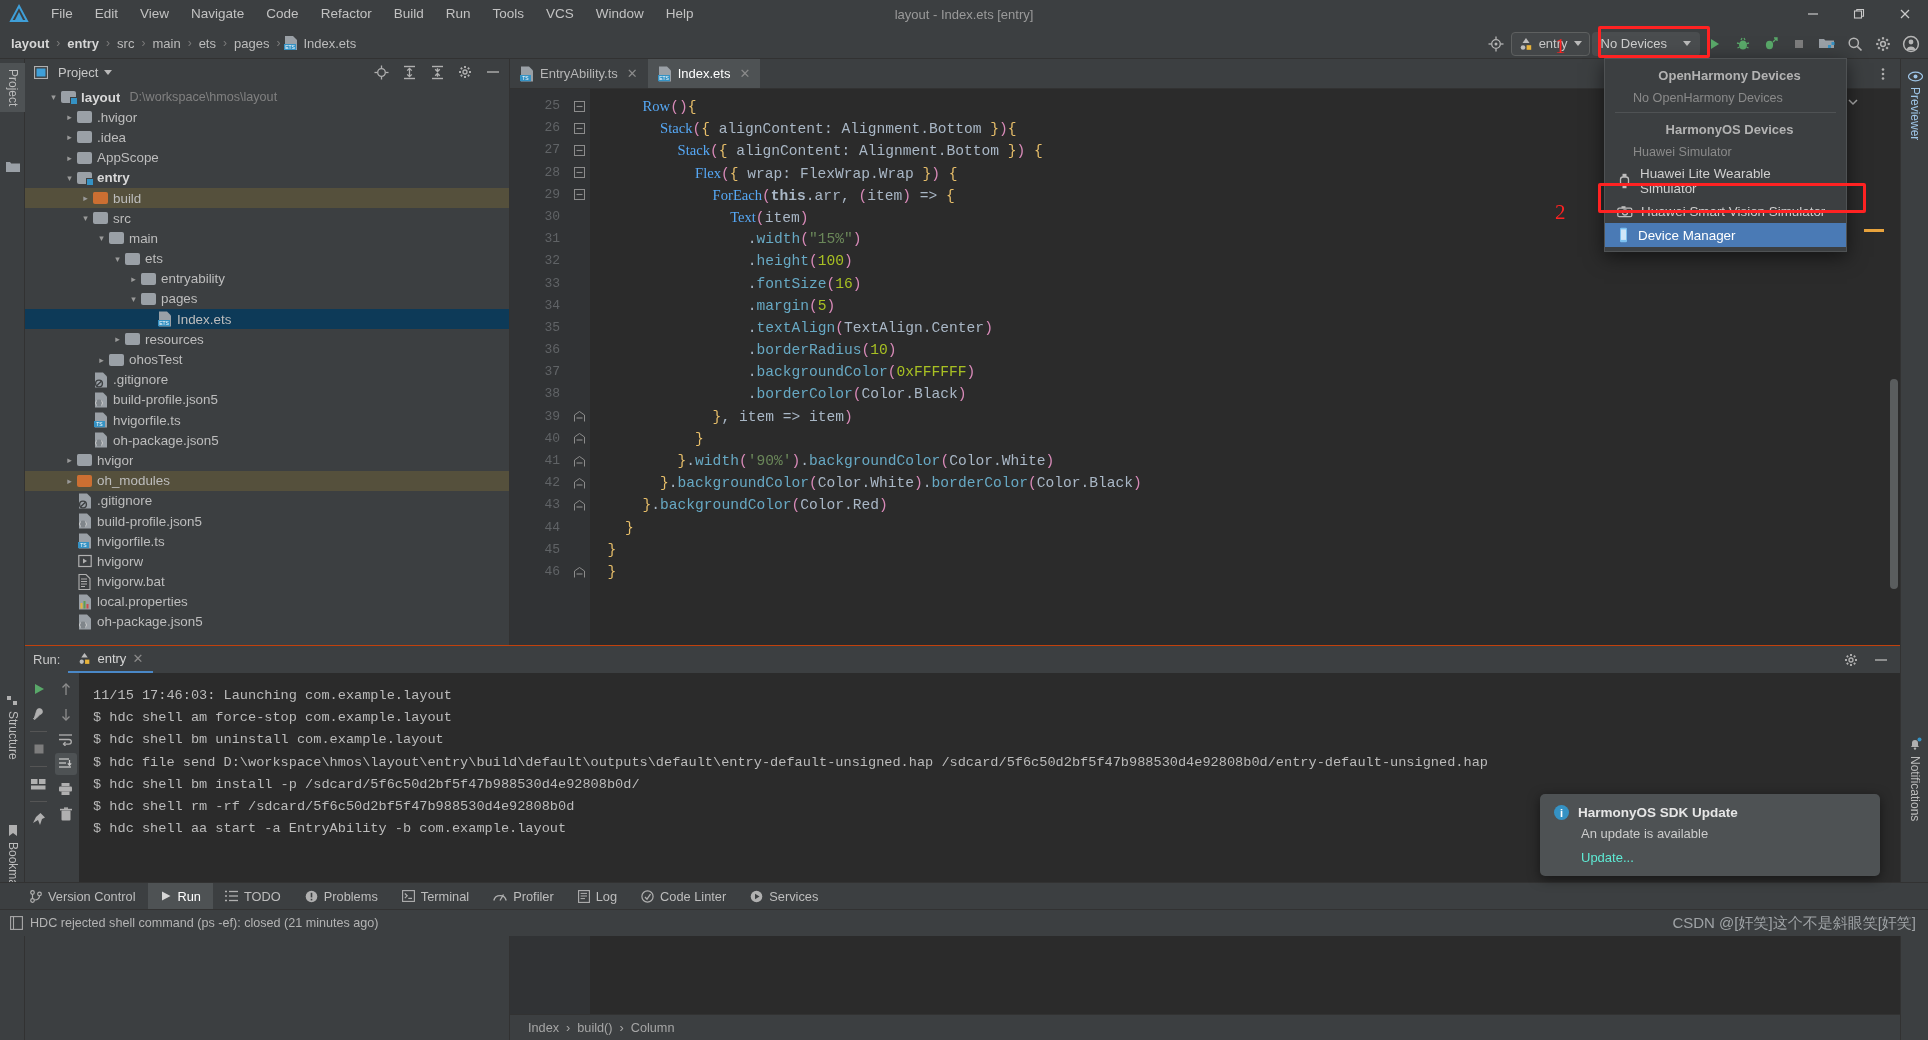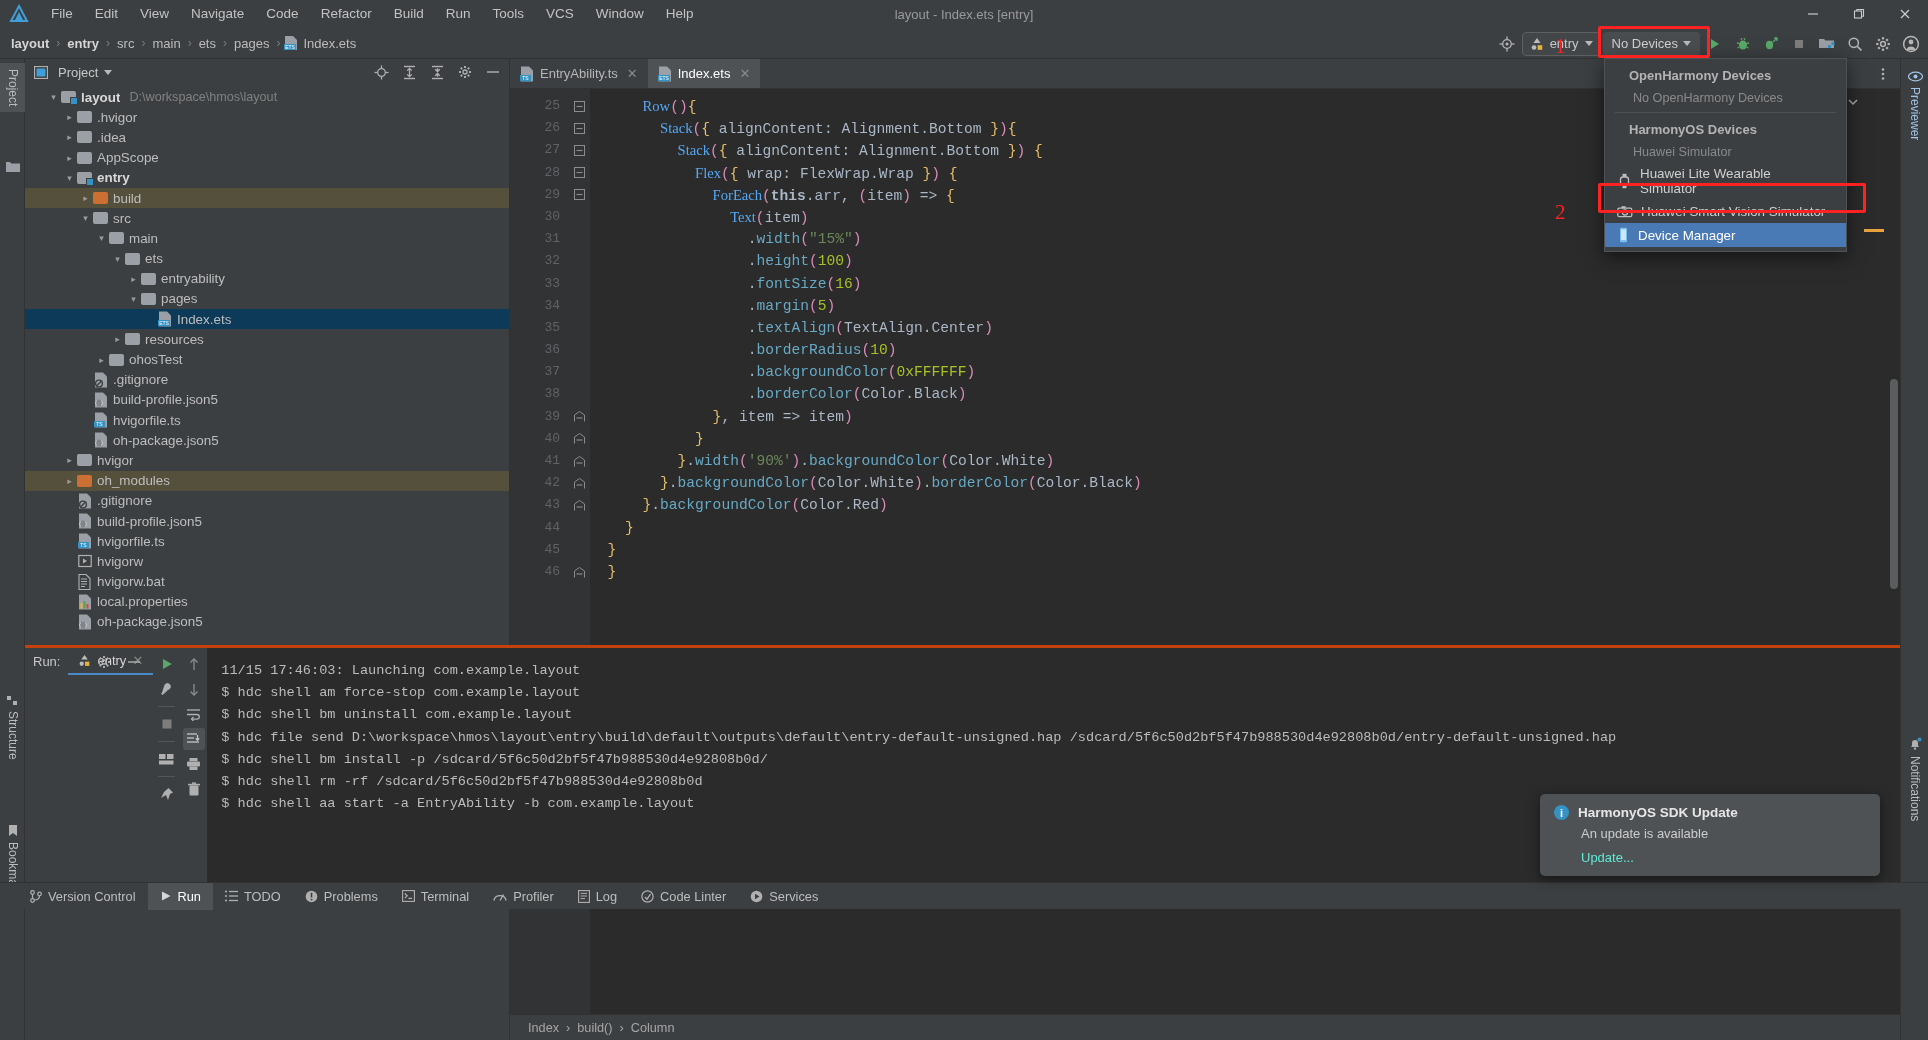--- a/index.html
+++ b/index.html
@@ -34,21 +34,21 @@
   .crumb-sep{color:#7a7a7a;padding:0 4px;font-size:12px;}
   .crumb-file{display:flex;align-items:center;gap:5px;color:#bcbcbc;}
 
   .tb-right{position:absolute;right:4px;top:0;height:31px;display:flex;align-items:center;gap:2px;}
   .tb-ic{width:26px;height:26px;display:flex;align-items:center;justify-content:center;color:#b5b5b5;}
   .run-config{
     display:flex;align-items:center;gap:6px;height:24px;padding:0 7px;
     border:1px solid #5e6060;border-radius:4px;background:#434648;color:#c7c7c7;font-size:13px;
   }
   .dev-select{
-    display:flex;align-items:center;gap:5px;height:24px;padding:0 9px;
+    display:flex;align-items:center;gap:16px;height:24px;padding:0 9px;
     border-radius:4px;background:#4a4d4f;color:#cfcfcf;font-size:13px;white-space:nowrap;
   }
   .caret{width:0;height:0;border-left:4px solid transparent;border-right:4px solid transparent;border-top:5px solid #b9b9b9;}
 
   
   .redbox{position:absolute;border:3px solid #ff2222;border-radius:2px;pointer-events:none;z-index:60;}
   .rednum{position:absolute;color:#ff2222;font-size:21px;font-weight:500;z-index:61;font-family:"Liberation Serif",serif;}
 
   
   .body{display:flex;height:calc(1040px - 28px - 31px);}
@@ -112,28 +112,28 @@
   
   .scrollbar{position:absolute;right:0;top:0;width:13px;height:100%;}
   .scroll-thumb{position:absolute;right:2px;width:8px;background:#5a5d5e;border-radius:4px;}
 
   
   .dropdown{
     position:absolute;z-index:50;background:#3c3f41;
     border:1px solid #4f5254;box-shadow:0 5px 18px rgba(0,0,0,.55);
     padding:4px 0;font-size:13px;color:#cfcfcf;
   }
-  .dd-hdr{padding:5px 16px 5px 24px;font-weight:bold;color:#b3b3b3;font-size:13px;}
+  .dd-hdr{padding:5px 16px 5px 24px;font-weight:bold;color:#b3b3b3;font-size:13px;text-align:center;}
   .dd-sub{padding:3px 16px 3px 28px;color:#8a8a8a;font-size:12.6px;}
   .dd-item{display:flex;align-items:center;gap:8px;padding:4px 16px 4px 12px;color:#cfcfcf;font-size:13.4px;}
   .dd-item.sel{background:#4a7ab5;color:#ffffff;}
   .dd-sep{height:1px;background:#4f5254;margin:4px 10px;}
 
   
-  .runwin{position:absolute;left:25px;right:28px;bottom:54px;top:645px;background:#3c3f41;display:flex;border-top:3px solid #c2410c;}
+  .runwin{position:absolute;left:25px;right:28px;bottom:54px;top:645px;background:#3c3f41;display:flex;flex-direction:column;border-top:1px solid #c2410c;}
   .run-head{height:27px;display:flex;align-items:center;padding-left:8px;font-size:13px;color:#c7c7c7;gap:8px;position:relative;}
   .run-tab{display:flex;align-items:center;gap:6px;padding:0 10px;height:27px;border-bottom:2px solid #4a88c7;color:#d4d4d4;}
   .run-head-right{position:absolute;right:6px;display:flex;gap:4px;align-items:center;}
   .run-body{flex:1;display:flex;min-height:0;}
   .run-side{width:54px;flex:none;display:flex;background:#3c3f41;}
   .run-col{width:27px;display:flex;flex-direction:column;align-items:center;padding-top:5px;gap:3px;}
   .run-ic{width:22px;height:22px;display:flex;align-items:center;justify-content:center;color:#a9a9a9;}
   .run-ic.act{background:#4e5254;border-radius:3px;}
   .run-div{width:17px;height:1px;background:#555;margin:3px 0;}
   .console{
@@ -1155,14 +1155,24 @@
         <span>
           <svg width="13" height="13" viewBox="0 0 13 13">
             <circle cx="6.5" cy="6.5" r="5.8" fill="#b0b0b0"></circle>
             <path d="M5 3.8 L9.5 6.5 L5 9.2 Z" fill="#3c3f41"></path>
           </svg>
         </span>
         <span>Services</span>
       </div>
     </div>
 
+  <div class="statusbar">
+    <span style="margin-right:7px;">
+      <svg width="13" height="14" viewBox="0 0 13 14">
+          <rect x="0.6" y="0.6" width="11.8" height="12.8" fill="none" stroke="#a8a8a8" stroke-width="1.1"></rect>
+          <line x1="3.5" y1="0.6" x2="3.5" y2="13.4" stroke="#a8a8a8" stroke-width="1.1"></line>
+        </svg>
+    </span>
+    <span>HDC rejected shell command (ps -ef): closed (21 minutes ago)</span>
+    <span class="csdn">CSDN @[奸笑]这个不是斜眼笑[奸笑]</span>
+  </div>
 
 </div>
 
 </body></html>

